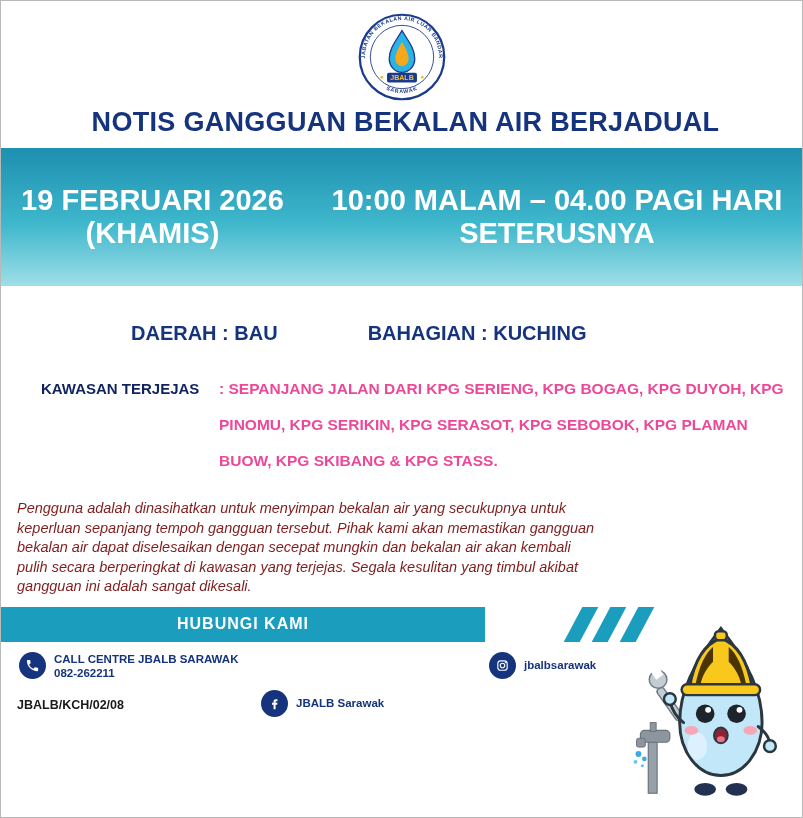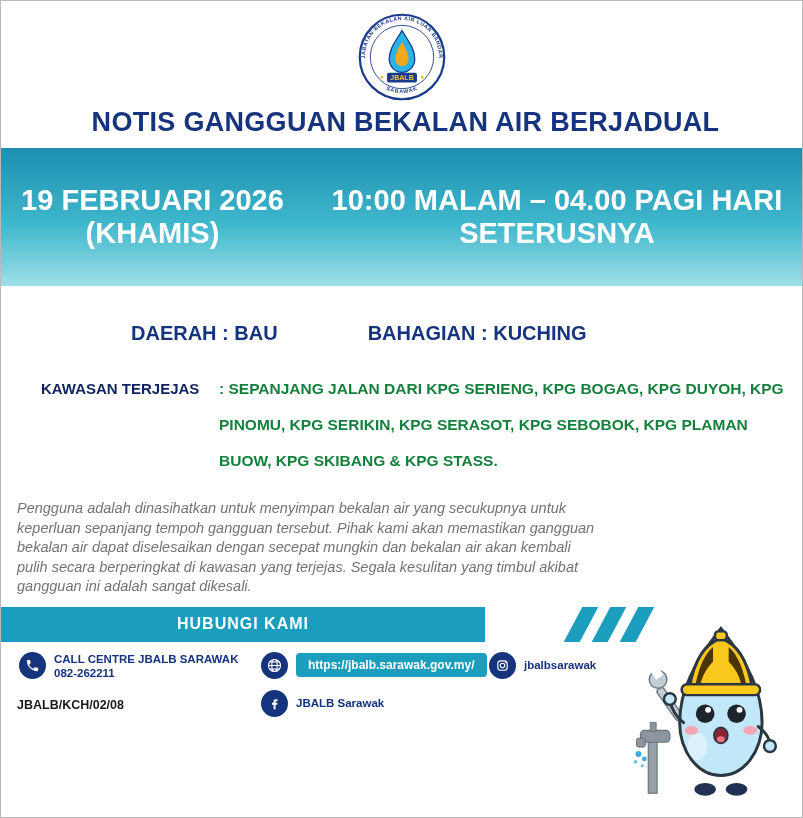--- a/index.html
+++ b/index.html
@@ -25,26 +25,26 @@
     color: #16337e; font-weight: bold; font-size: 20px;
   }
   .detail-row { display: flex; padding: 0 16px 0 40px; }
   .detail-row.kawasan { margin-top: 26px; }
   .detail-row.huraian { margin-top: 32px; }
   .detail-label {
     flex: none; width: 178px; color: #10235f; font-weight: bold;
     font-size: 15px; line-height: 36px;
   }
   .detail-value {
-    color: #15803d; font-weight: bold; font-size: 15.5px; line-height: 36px;
+    color: #ec4899; font-weight: bold; font-size: 15.5px; line-height: 36px;
     max-width: 569px;
   }
   .advisory {
     margin: 20px 0 0 16px; width: 585px; font-style: italic;
-    font-size: 14.5px; line-height: 19.5px; color: #737373; font-weight: 500;
+    font-size: 14.5px; line-height: 19.5px; color: #7f1d1d; font-weight: 500;
   }
   .hubungi { position: relative; margin-top: 10px; height: 35px; width: 660px; }
   .hubungi-bar {
     position: absolute; left: 0; top: 0; width: 484px; height: 35px;
     background: #1b9dbd; color: #fff; font-weight: bold; font-size: 16px;
     letter-spacing: 1px; display: flex; align-items: center; justify-content: center;
   }
   .stripe {
     position: absolute; top: 0; width: 16px; height: 35px;
     background: #1b9dbd; transform: skewX(-28deg);
@@ -132,32 +132,20 @@
         <svg width="15" height="15" viewBox="0 0 24 24">
           <path fill="#fff" d="M6.62 10.79c1.44 2.83 3.76 5.14 6.59 6.59l2.2-2.2c.27-.27.67-.36 1.02-.24 1.12.37 2.33.57 3.57.57.55 0 1 .45 1 1V20c0 .55-.45 1-1 1-9.39 0-17-7.61-17-17 0-.55.45-1 1-1h3.5c.55 0 1 .45 1 1 0 1.25.2 2.45.57 3.57.11.35.03.74-.25 1.02l-2.2 2.2z"></path>
         </svg>
       </span>
       <span class="contact-text">
         <span>CALL CENTRE JBALB SARAWAK</span><br>
         <span>082-262211</span>
       </span>
     </div>
 
-    <div class="contact-item website">
-      <span class="icon-circle">
-        <svg width="17" height="17" viewBox="0 0 24 24" fill="none" stroke="#fff" stroke-width="1.6">
-          <circle cx="12" cy="12" r="8.5"></circle>
-          <ellipse cx="12" cy="12" rx="3.8" ry="8.5"></ellipse>
-          <line x1="3.5" y1="12" x2="20.5" y2="12"></line>
-          <line x1="5" y1="7" x2="19" y2="7"></line>
-          <line x1="5" y1="17" x2="19" y2="17"></line>
-        </svg>
-      </span>
-      <span class="website-pill">https://jbalb.sarawak.gov.my/</span>
-    </div>
 
     <div class="contact-item instagram">
       <span class="icon-circle">
         <svg width="15" height="15" viewBox="0 0 24 24" fill="none" stroke="#fff" stroke-width="1.8">
           <rect x="4.5" y="4.5" width="15" height="15" rx="4.5"></rect>
           <circle cx="12" cy="12" r="3.6"></circle>
           <circle cx="16.9" cy="7.1" r="1.2" fill="#fff" stroke="none"></circle>
         </svg>
       </span>
       <span class="contact-text">jbalbsarawak</span>

